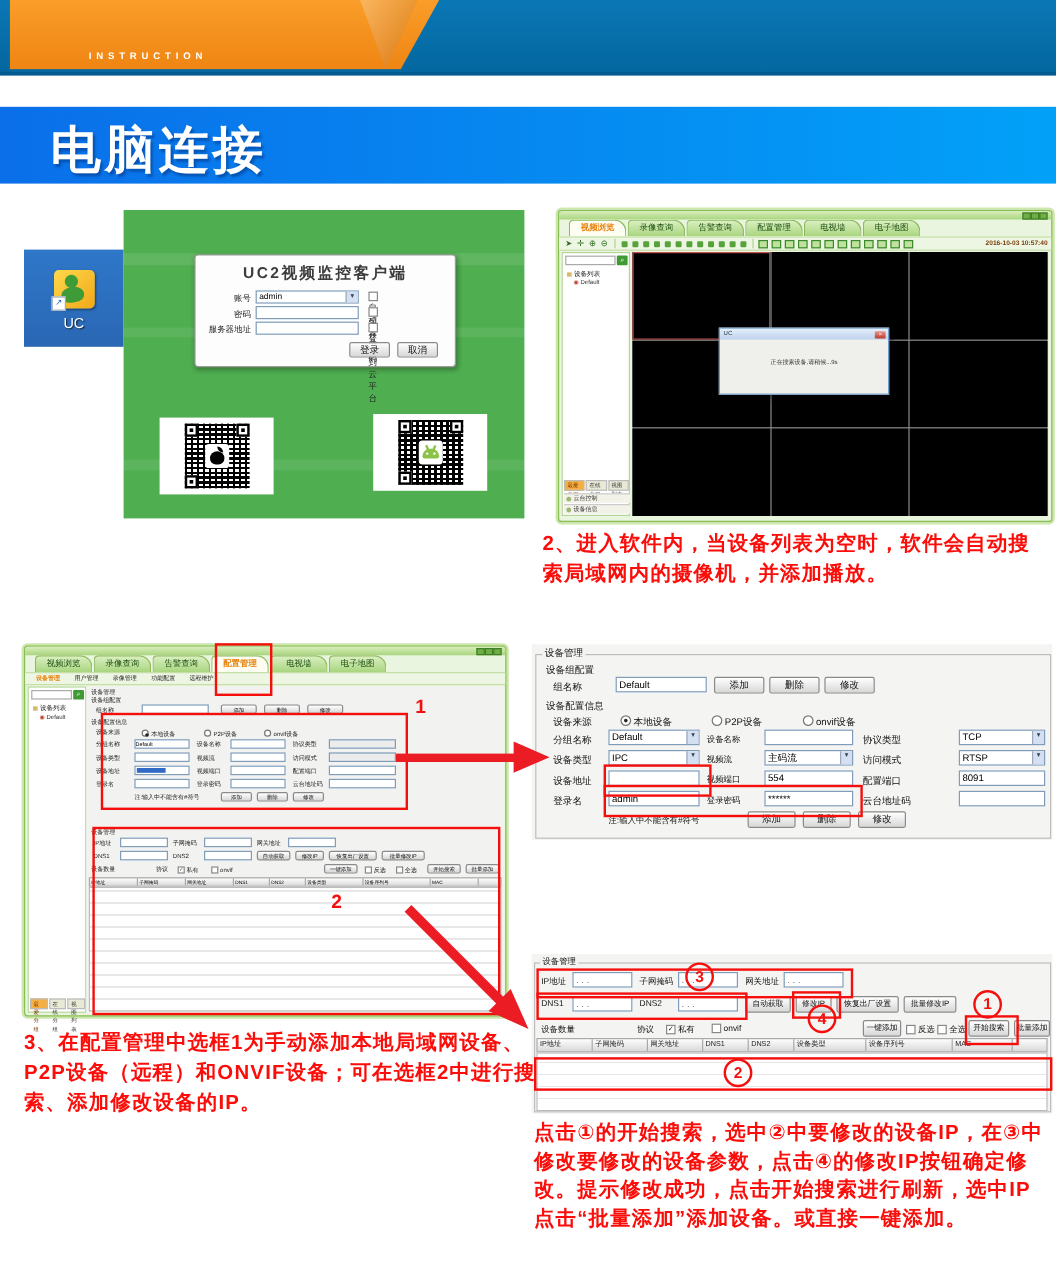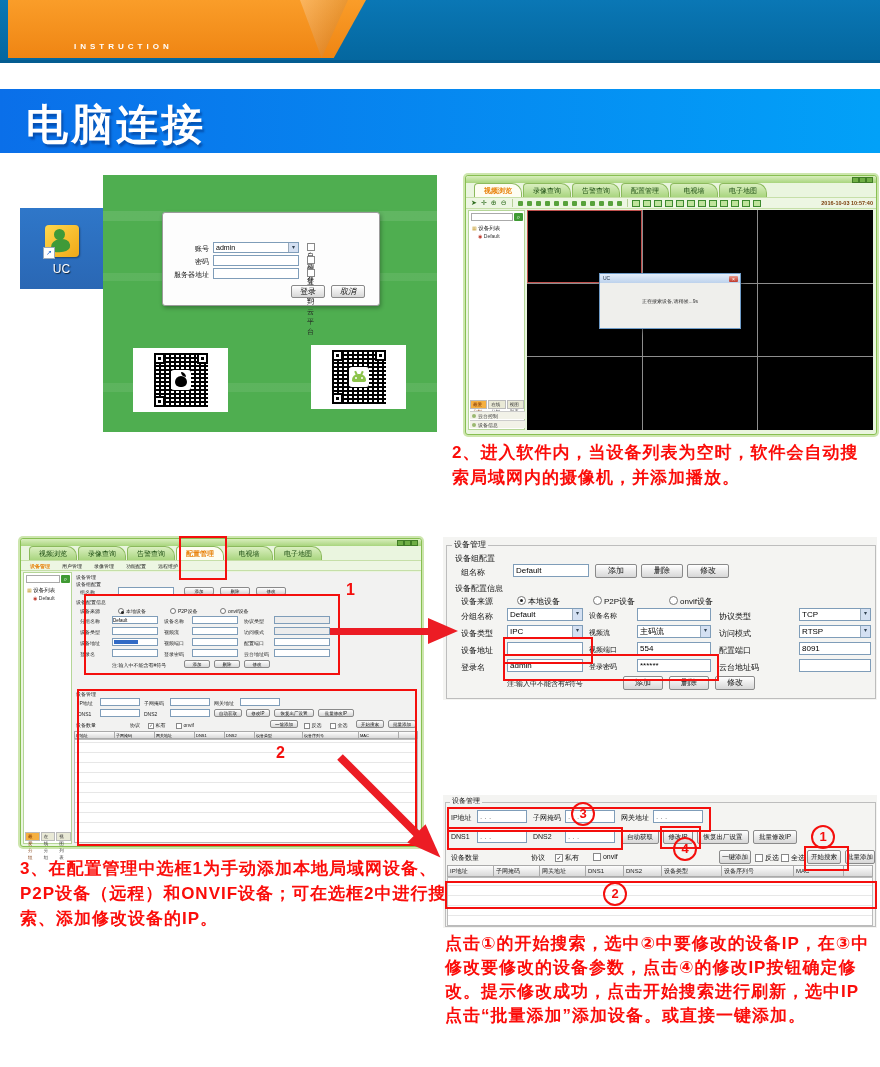--- a/index.html
+++ b/index.html
@@ -14,21 +14,21 @@
           background:linear-gradient(180deg,#fa9d29,#ef8513);
           clip-path:polygon(0 0,100% 0,91% 100%,0 100%);}
   .ribbon-shade{position:absolute;right:18px;top:0;width:48px;height:58px;
           background:linear-gradient(110deg,rgba(255,255,255,.25),rgba(140,70,0,.22));
           clip-path:polygon(100% 0,0 0,45% 100%);}
   .ribbon-title{position:absolute;left:38px;top:8px;font-size:30px;font-weight:bold;color:#fff;letter-spacing:9px;}
   .ribbon-sub{position:absolute;left:66px;top:42px;font-size:8px;font-weight:bold;color:#fff;letter-spacing:4px;}
 
   .section-bar{position:absolute;left:0;top:89px;width:880px;height:64px;
                background:linear-gradient(90deg,#0a6fe9,#02a1f8);}
-  .section-title{position:absolute;left:26px;top:8px;font-size:42px;font-weight:bold;color:#fff;
+  .section-title{position:absolute;left:42px;top:8px;font-size:42px;font-weight:bold;color:#fff;
                  letter-spacing:3px;text-shadow:2px 3px 2px rgba(0,40,110,.45);}
 
   
   .uc-tile{position:absolute;left:20px;top:208px;width:83px;height:81px;
            background:linear-gradient(180deg,#2f77c9,#2a67b4);}
   .uc-ico{position:absolute;left:25px;top:17px;width:34px;height:32px;border-radius:4px;
           background:linear-gradient(135deg,#ffd84d,#f0a817);box-shadow:1px 1px 2px rgba(0,0,0,.4);}
   .uc-head{position:absolute;left:9px;top:4px;width:11px;height:11px;border-radius:50%;background:#3f9a38;}
   .uc-body{position:absolute;left:6px;top:14px;width:19px;height:13px;border-radius:50% 50% 40% 40%;background:#3f9a38;transform:rotate(-8deg);}
   .uc-short{position:absolute;left:-2px;bottom:-2px;width:10px;height:10px;background:#fff;border:1px solid #9ab;
@@ -175,20 +175,21 @@
     <div class="uc-ico">
       <div class="uc-head"></div>
       <div class="uc-body"></div>
       <div class="uc-short">↗</div>
     </div>
     <div class="uc-label">UC</div>
   </div>
 
   <div class="green-panel">
     <div class="login-dlg">
+      <div class="login-title">UC2视频监控客户端</div>
       <div class="lrow" style="top:29px;">
         <span class="llabel" style="left:14px;width:32px;">账号</span>
         <span class="fld lfld">
           <span>admin</span>
           <span class="ddar">▾</span>
         </span>
         <span class="lchk"><span class="cbx"></span>
           <span>自动登录</span></span>
       </div>
       <div class="lrow" style="top:42px;">
@@ -199,21 +200,21 @@
           <span>保存密码</span></span>
       </div>
       <div class="lrow" style="top:55px;">
         <span class="llabel" style="left:2px;width:44px;">服务器地址</span>
         <span class="fld lfld">
           <span></span></span>
         <span class="lchk"><span class="cbx"></span>
           <span>登录到云平台</span></span>
       </div>
       <span class="btn3d lbtn" style="left:128px;">登录</span>
-      <span class="btn3d lbtn" style="left:168px;font-style:italic;">取消</span>
+      <span class="btn3d lbtn" style="left:168px;">取消</span>
     </div>
 
     <div class="qr-plate" style="left:30px;top:173px;">
       <div class="qrp">
         <span class="fq" style="left:0;top:0;"></span>
           <span class="fq" style="right:0;top:0;"></span>
           <span class="fq" style="left:0;bottom:0;"></span>
         <div class="qr-logo">
             <span class="apple">
               <i></i>

